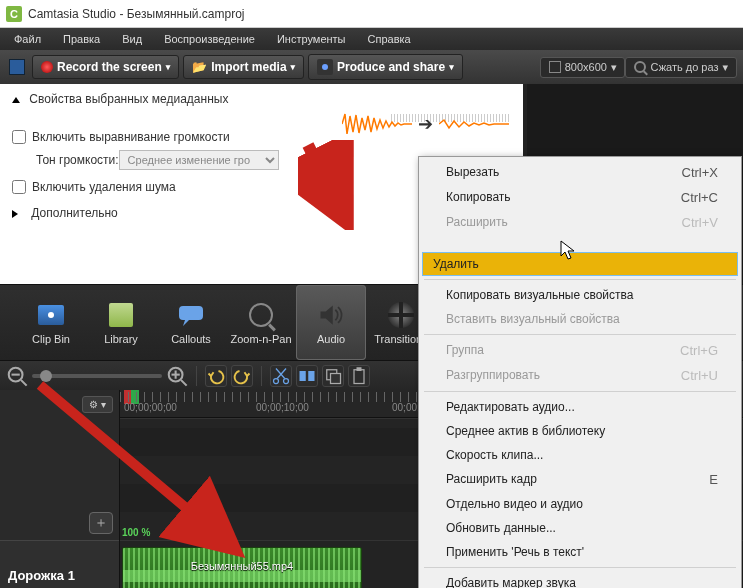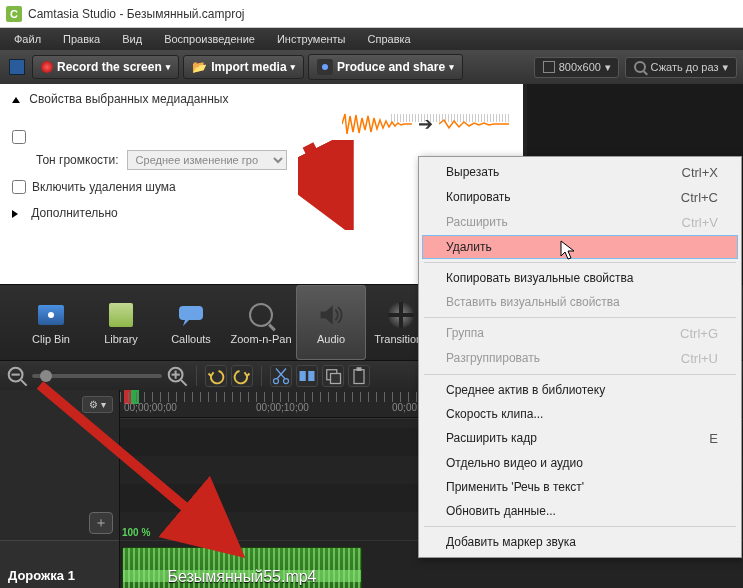--- a/index.html
+++ b/index.html
@@ -13,36 +13,36 @@
 .menu-bar span { color: #ddd; font-size: 11px; padding: 3px 10px; cursor: default; }
 
 .top-toolbar { background: linear-gradient(#4a4a4a, #333); height: 34px; display: flex; align-items: center; padding: 0 6px; gap: 4px; }
 .tb-button { display: inline-flex; align-items: center; gap: 4px; padding: 4px 8px; background: linear-gradient(#555,#3a3a3a); border: 1px solid #222; border-radius: 3px; color: #fff; font-size: 12px; font-weight: bold; cursor: pointer; }
 .tb-button .chev { font-size: 9px; }
 .rec-dot { width: 12px; height: 12px; background: radial-gradient(#ff5a5a,#aa0000); border-radius: 50%; }
 .floppy { width: 16px; height: 16px; background: #2a5c9b; border: 1px solid #123; }
 .camera-ico { width: 16px; height: 16px; background: #333; border-radius: 2px; position: relative; }
 .camera-ico:before { content: ""; position: absolute; width: 6px; height: 6px; background: #6ca0ff; border-radius: 50%; top: 5px; left: 5px; }
 
-.top-right { display: flex; gap: 6px; margin-left: auto; align-items: center; }
+.top-right { display: flex; margin-left: auto; align-items: center; }
 .top-right .dim-btn { display: flex; align-items: center; gap: 4px; padding: 3px 8px; background: #2a2a2a; border: 1px solid #555; border-radius: 3px; color: #ccc; font-size: 11px; }
 .top-right .dim-btn .fs-icon { width: 12px; height: 12px; border: 1px solid #888; }
 .top-right .zoom-btn { display: flex; align-items: center; gap: 4px; padding: 3px 8px; background: #2a2a2a; border: 1px solid #555; border-radius: 3px; color: #ccc; font-size: 11px; }
 .top-right .mag { width: 12px; height: 12px; border: 2px solid #888; border-radius: 50%; position: relative; }
 .top-right .mag:after { content: ""; position: absolute; width: 5px; height: 2px; background: #888; bottom: -3px; right: -4px; transform: rotate(45deg); }
 
 .split { display: flex; height: 200px; }
 .props-panel { flex: 1; background: #fff; padding: 8px 12px; font-size: 12px; color: #333; position: relative; border-right: 4px solid #222; }
 .props-panel .collapse-tri { display: inline-block; width: 0; height: 0; border-left: 4px solid transparent; border-right: 4px solid transparent; border-bottom: 6px solid #000; margin-right: 6px; vertical-align: middle; }
 .props-panel .collapse-tri.right { border-bottom: none; border-top: 4px solid transparent; border-bottom: 4px solid transparent; border-left: 6px solid #000; }
 .props-panel .section-header { font-size: 12px; margin-bottom: 8px; }
 .props-panel .hr-dots { height: 8px; background: repeating-linear-gradient(90deg, #ccc 0 1px, transparent 1px 3px); width: 120px; margin: 4px 0 8px auto; }
 .props-panel label.chk { display: flex; align-items: center; gap: 6px; margin: 6px 0; }
 .props-panel label.chk input { width: 14px; height: 14px; }
-.props-panel .tone-row { display: flex; align-items: center; gap: 8px; margin: 4px 0 10px 24px; }
+.props-panel .tone-row { display: flex; align-items: center; gap: 0; margin: 4px 0 10px 24px; }
 .props-panel select { font-size: 11px; padding: 2px 4px; width: 160px; color: #888; border: 1px solid #bbb; }
 .props-panel .adv-row { margin-top: 12px; }
 
 .waveform-image { position: absolute; right: 14px; top: 26px; display: flex; align-items: center; gap: 6px; }
 .wave { width: 70px; height: 28px; }
 .wave svg { width: 100%; height: 100%; }
 .arrow-wave { font-size: 18px; color: #333; }
 
 .preview-panel { width: 216px; background: #1a1a1a; }
 
@@ -92,29 +92,29 @@
 .track-content-area { position: absolute; top: 28px; left: 0; right: 0; bottom: 18px; }
 .track-row { position: absolute; left: 0; right: 0; height: 70px; background: #232323; border-top: 1px solid #333; }
 .track-row.spacer { top: 0; height: 122px; background: repeating-linear-gradient(0deg, #242424 0 28px, #202020 28px 56px); }
 .track-row.clip-row { top: 122px; }
 .zoom-pct { position: absolute; top: -14px; left: 2px; color: #5ad45a; font-size: 10px; font-weight: bold; }
 .clip { position: absolute; top: 6px; left: 2px; width: 240px; height: 58px; background: linear-gradient(#3a8a2a, #246018); border: 1px solid #1a4010; border-radius: 2px; overflow: hidden; }
 .clip .clip-wave { position: absolute; inset: 0; background:
   repeating-linear-gradient(90deg, rgba(140,230,120,0.6) 0 2px, transparent 2px 5px),
   linear-gradient(transparent 40%, rgba(150,255,130,0.5) 40% 60%, transparent 60%);
 }
-.clip .clip-label { position: absolute; top: 20px; left: 50%; transform: translateX(-50%); color: #fff; font-size: 16px; text-shadow: 0 1px 1px #000; white-space: nowrap; }
+.clip .clip-label { position: absolute; top: 12px; left: 50%; transform: translateX(-50%); color: #fff; font-size: 11px; text-shadow: 0 1px 1px #000; white-space: nowrap; }
 
 .red-arrow { position: absolute; pointer-events: none; }
 .red-arrow svg { display: block; }
 
 .ctx-menu { position: absolute; right: 1px; top: 156px; width: 324px; background: #f0f0f0; border: 1px solid #999; box-shadow: 2px 2px 8px rgba(0,0,0,0.4); font-size: 12px; padding: 3px; }
 .ctx-menu .item { display: flex; justify-content: space-between; padding: 5px 20px 5px 24px; color: #222; cursor: default; }
 .ctx-menu .item.disabled { color: #999; }
-.ctx-menu .item.hl { background: #fca5a5; border: 1px solid #7abef0; padding: 4px 19px 4px 23px; }
+.ctx-menu .item.hl { background: #eab308; border: 1px solid #7abef0; padding: 4px 19px 4px 10px; margin-top: 17px; }
 .ctx-menu .sep { height: 1px; background: #d0d0d0; margin: 3px 2px; }
 .ctx-menu .shortcut { color: #555; font-size: 13px; }
 .ctx-menu .item.disabled .shortcut { color: #bbb; }
 
 .cursor-ptr { position: absolute; pointer-events: none; }
 </style>
 </head>
 <body>
 
 <div class="title-bar">
@@ -168,20 +168,21 @@
 
 <div class="split">
   <div class="props-panel">
     <div class="section-header">
       <span class="collapse-tri"></span>
       <span>Свойства выбранных медиаданных</span>
     </div>
     <div class="hr-dots"></div>
     <label class="chk">
       <input type="checkbox" style="">
+      <span>Включить выравнивание громкости</span>
     </label>
     <div class="tone-row">
       <span>Тон громкости:</span>
       <select>
         <option>Среднее изменение гро</option>
       </select>
     </div>
     <label class="chk">
       <input type="checkbox" style="">
       <span>Включить удаления шума</span>
@@ -409,37 +410,40 @@
   <div class="item disabled">
       <span>Группа</span>
       <span class="shortcut">Ctrl+G</span>
     </div>
   <div class="item disabled">
       <span>Разгруппировать</span>
       <span class="shortcut">Ctrl+U</span>
     </div>
   <div class="sep"></div>
   <div class="item">
+      <span>Редактировать аудио...</span>
+    </div>
+  <div class="item">
       <span>Среднее актив в библиотеку</span>
     </div>
   <div class="item">
       <span>Скорость клипа...</span>
     </div>
   <div class="item">
       <span>Расширить кадр</span>
       <span class="shortcut">E</span>
     </div>
   <div class="item">
       <span>Отдельно видео и аудио</span>
     </div>
   <div class="item">
+      <span>Обновить данные...</span>
+    </div>
+  <div class="item">
       <span>Применить 'Речь в текст'</span>
-    </div>
-  <div class="item">
-      <span>Обновить данные...</span>
     </div>
   <div class="sep"></div>
   <div class="item">
       <span>Добавить маркер звука</span>
     </div>
 </div>
 
 <div class="cursor-ptr" style="left:560px; top:240px;">
   <svg width="18" height="22">
       <path d="M1 1 L1 16 L5 12 L8 19 L11 18 L8 11 L14 11 Z" fill="#fff" stroke="#000" stroke-width="1"></path>

